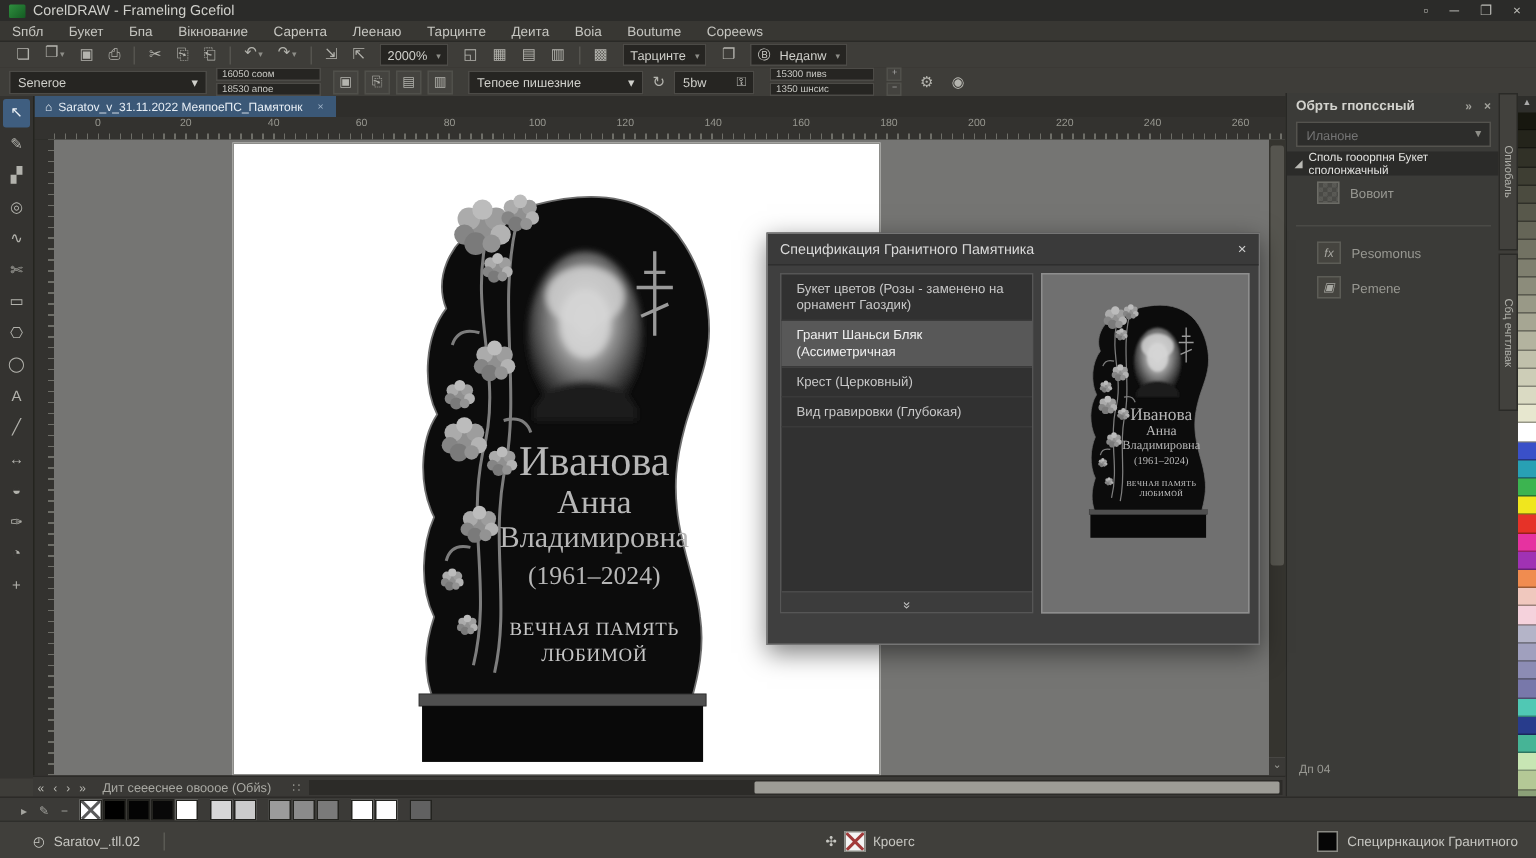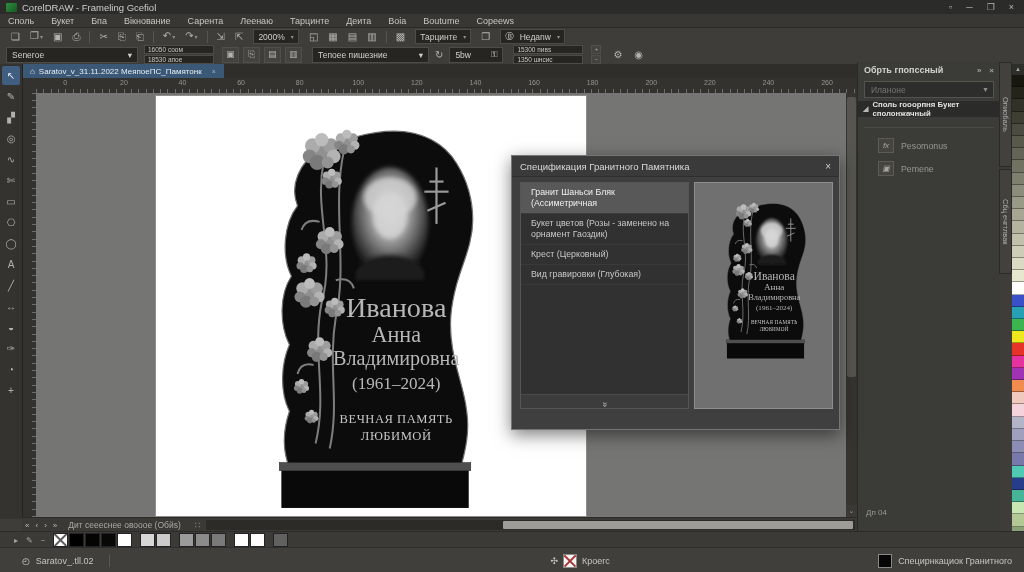--- a/index.html
+++ b/index.html
@@ -85,21 +85,21 @@
   #dlgprev svg{position:absolute;left:16px;top:8px;}
   
   #docker{left:857px;top:62px;width:142px;height:481px;background:#3b3b38;border-left:1px solid #282825;}
   #dkhead{height:16px;display:flex;align-items:center;padding:0 6px;font-size:9px;font-weight:bold;color:#d2d2cd;}
   #dkhead .ic{margin-left:auto;font-size:8px;color:#a2a29c;display:flex;gap:8px;}
   #dksearch{margin:3px 6px;height:15px;background:#2d2d2b;border:1px solid #54534e;display:flex;align-items:center;padding:0 4px;}
   #dksearch input{flex:1;background:transparent;border:none;outline:none;font-size:8.5px;color:#bdbdb8;
                   font-family:"Liberation Sans",sans-serif;min-width:0;}
   #dksearch .fic{color:#8e8e88;font-size:7px;}
   #dktree{margin-top:3px;height:16px;background:#2b2b29;display:flex;align-items:center;gap:4px;padding:0 5px;
-          font-size:7.8px;font-weight:bold;color:#e3e3e0;}
+          font-size:7.8px;font-weight:normal;color:#e3e3e0;}
   #dktree .tri{color:#b9b9b4;font-size:7px;}
   .drow{display:flex;align-items:center;gap:7px;padding:4px 6px 4px 20px;}
   .dicon{width:13px;height:13px;background:#4a4a46;border:1px solid #6c6c66;
          background-image:linear-gradient(45deg,#5a5a55 25%,transparent 25%,transparent 75%,#5a5a55 75%),
                           linear-gradient(45deg,#5a5a55 25%,transparent 25%,transparent 75%,#5a5a55 75%);
          background-size:6px 6px;background-position:0 0,3px 3px;flex:none;}
   .dlab{font-size:8.8px;color:#989892;}
   #dkdiv{margin:10px 6px 6px;border-top:1px solid #4a4a46;}
   .fxicon{width:14px;height:13px;flex:none;font-size:8px;color:#a7a7a1;font-style:italic;text-align:center;line-height:13px;
           border:1px solid #5c5c56;background:#45443f;}
@@ -229,21 +229,21 @@
     <div id="winctl">
         <span>▫</span>
         <span>─</span>
         <span>❐</span>
         <span>×</span>
       </div>
   </div>
 
   
   <div id="menubar" class="abs">
-      <div class="mi">Споль</div>
+      <div class="mi">Sпбл</div>
       <div class="mi">Букет</div>
       <div class="mi">Бпа</div>
       <div class="mi">Вікнование</div>
       <div class="mi">Сарента</div>
       <div class="mi">Леенаю</div>
       <div class="mi">Тарцинте</div>
       <div class="mi">Деита</div>
       <div class="mi">Воіа</div>
       <div class="mi">Boutume</div>
       <div class="mi">Copeews</div>
@@ -392,22 +392,22 @@
   </div>
 
   
   <div id="dialog" class="abs">
     <div id="dlgtitle">
       <span>Спецификация Гранитного Памятника</span>
       <span id="dlgclose">×</span>
     </div>
     <div id="dlglist">
       <div id="dlgitems">
+          <div class="ditem">Букет цветов (Розы - заменено на орнамент Гаоздик)</div>
           <div class="ditem sel">Гранит Шаньси Бляк (Ассиметричная</div>
-          <div class="ditem">Букет цветов (Розы - заменено на орнамент Гаоздик)</div>
           <div class="ditem">Крест (Церковный)</div>
           <div class="ditem">Вид гравировки (Глубокая)</div>
         </div>
       <div id="dlgchev">
         <span>»</span>
       </div>
     </div>
     <div id="dlgprev">
       <svg width="104" height="170" viewBox="0 0 250 410">
           <use href="#monu"></use>
@@ -426,20 +426,24 @@
     </div>
     <div id="dksearch">
       <input placeholder="Иланоне" style="">
       <span class="fic">▼</span>
     </div>
     <div id="dktree">
       <span class="tri">◢</span>
       <span>Споль гооорпня Букет сполонжачный</span>
     </div>
     <div id="dkitems">
+        <div class="drow">
+          <span class="dicon"></span>
+          <span class="dlab">Вовоит</span>
+        </div>
       </div>
     <div id="dkdiv"></div>
     <div id="dkfx">
         <div class="drow">
           <span class="fxicon">fx</span>
           <span class="dlab">Pesomonus</span>
         </div>
         <div class="drow">
           <span class="fxicon">▣</span>
           <span class="dlab">Pemene</span>

